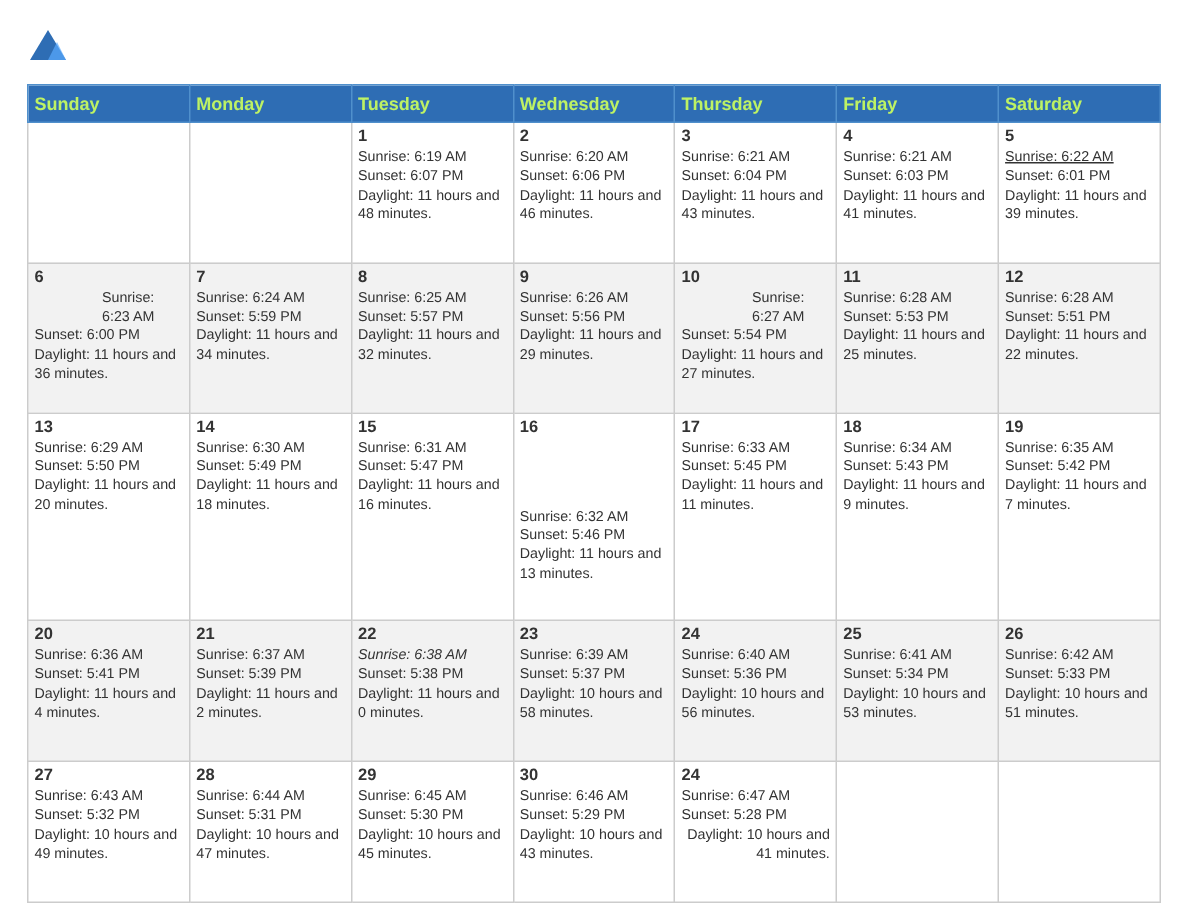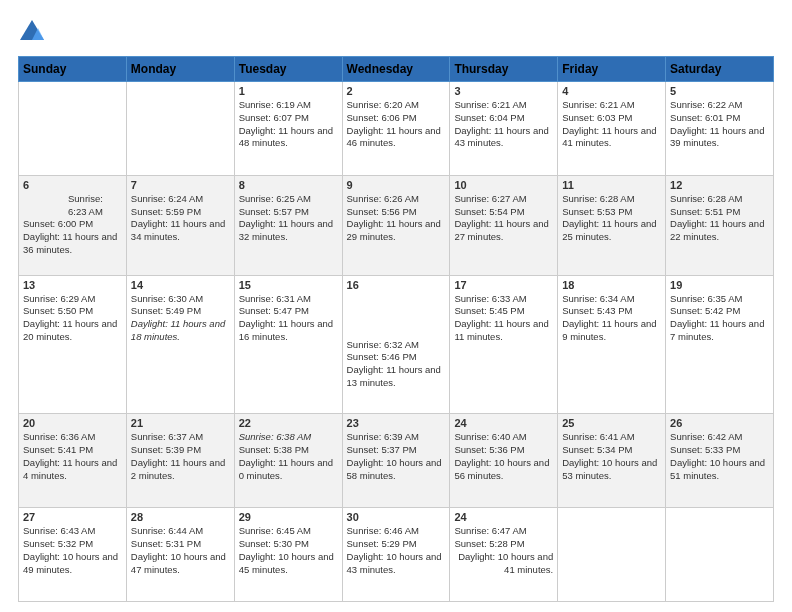--- a/index.html
+++ b/index.html
@@ -60,21 +60,21 @@
       font-size: 14px;
       color: #555;
     }
     .calendar {
       width: 100%;
       border-collapse: collapse;
       flex: 1;
     }
     .calendar th {
       background: #2e6db4;
-      color: #000000;
+      color: #bef264;
       font-size: 12px;
       font-weight: bold;
       padding: 5px 4px;
       border: 1px solid #5090cc;
       text-align: left;
     }
     .calendar td {
       border: 1px solid #ccc;
       vertical-align: top;
       padding: 3px 4px;
@@ -152,21 +152,21 @@
             <div style="line-height: 1.35;">Daylight: 11 hours and 43 minutes.</div>
           </td>
           <td>
             <span class="day-num">4</span>
             <div style="line-height: 1.35;">Sunrise: 6:21 AM</div>
             <div style="line-height: 1.35;">Sunset: 6:03 PM</div>
             <div style="line-height: 1.35;">Daylight: 11 hours and 41 minutes.</div>
           </td>
           <td>
             <span class="day-num">5</span>
-            <div style="line-height: 1.35;">Sunrise: 6:22 AM</div>
+            <div style="line-height: 1.35; text-decoration: underline;">Sunrise: 6:22 AM</div>
             <div style="line-height: 1.35;">Sunset: 6:01 PM</div>
             <div style="line-height: 1.35;">Daylight: 11 hours and 39 minutes.</div>
           </td>
         </tr>
         <tr>
           <td>
             <span class="day-num">6</span>
             <div style="line-height: 1.35; margin-left: 45px;">Sunrise: 6:23 AM</div>
             <div style="line-height: 1.35;">Sunset: 6:00 PM</div>
             <div style="line-height: 1.35;">Daylight: 11 hours and 36 minutes.</div>
@@ -184,21 +184,21 @@
             <div style="line-height: 1.35;">Daylight: 11 hours and 32 minutes.</div>
           </td>
           <td>
             <span class="day-num">9</span>
             <div style="line-height: 1.35;">Sunrise: 6:26 AM</div>
             <div style="line-height: 1.35;">Sunset: 5:56 PM</div>
             <div style="line-height: 1.35;">Daylight: 11 hours and 29 minutes.</div>
           </td>
           <td>
             <span class="day-num">10</span>
-            <div style="line-height: 1.35;">Sunrise: 6:27 AM</div>
+            <div style="line-height: 1.35; margin-left: 47px;">Sunrise: 6:27 AM</div>
             <div style="line-height: 1.35;">Sunset: 5:54 PM</div>
             <div style="line-height: 1.35;">Daylight: 11 hours and 27 minutes.</div>
           </td>
           <td>
             <span class="day-num">11</span>
             <div style="line-height: 1.35;">Sunrise: 6:28 AM</div>
             <div style="line-height: 1.35;">Sunset: 5:53 PM</div>
             <div style="line-height: 1.35;">Daylight: 11 hours and 25 minutes.</div>
           </td>
           <td>
@@ -212,21 +212,21 @@
           <td>
             <span class="day-num">13</span>
             <div style="line-height: 1.35;">Sunrise: 6:29 AM</div>
             <div style="line-height: 1.35;">Sunset: 5:50 PM</div>
             <div style="line-height: 1.35;">Daylight: 11 hours and 20 minutes.</div>
           </td>
           <td>
             <span class="day-num">14</span>
             <div style="line-height: 1.35;">Sunrise: 6:30 AM</div>
             <div style="line-height: 1.35;">Sunset: 5:49 PM</div>
-            <div style="line-height: 1.35; font-style: italic;">Daylight: 11 hours and 18 minutes.</div>
+            <div style="line-height: 1.35;">Daylight: 11 hours and 18 minutes.</div>
           </td>
           <td>
             <span class="day-num">15</span>
             <div style="line-height: 1.35;">Sunrise: 6:31 AM</div>
             <div style="line-height: 1.35;">Sunset: 5:47 PM</div>
             <div style="line-height: 1.35;">Daylight: 11 hours and 16 minutes.</div>
           </td>
           <td>
             <span class="day-num">16</span>
             <div style="line-height: 1.35; margin-top: 48px;">Sunrise: 6:32 AM</div>

